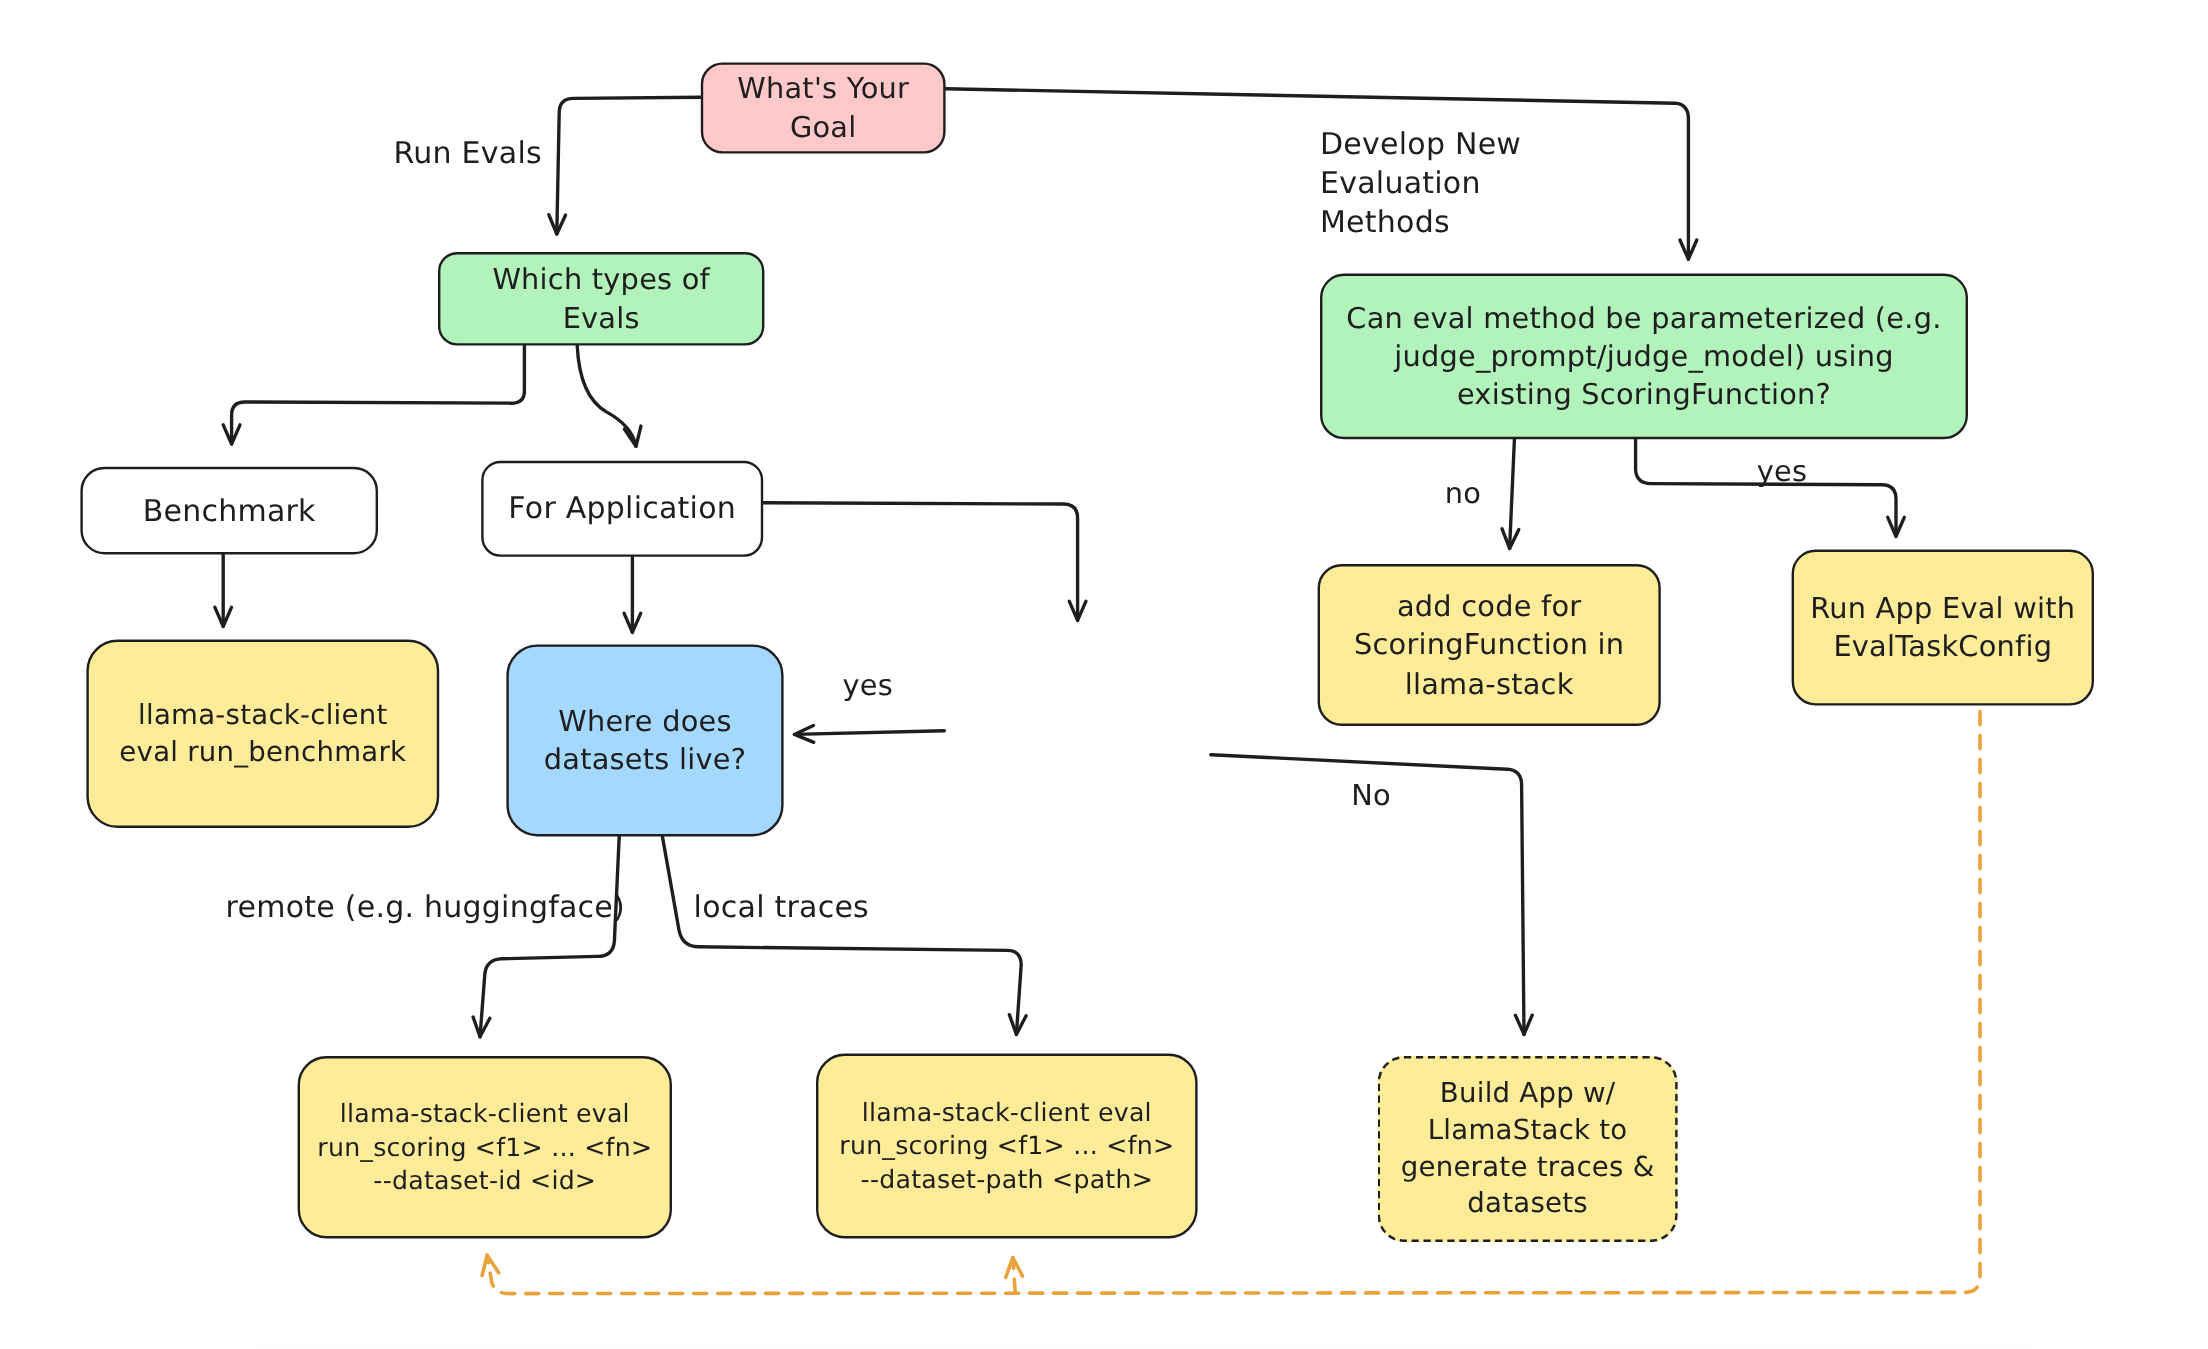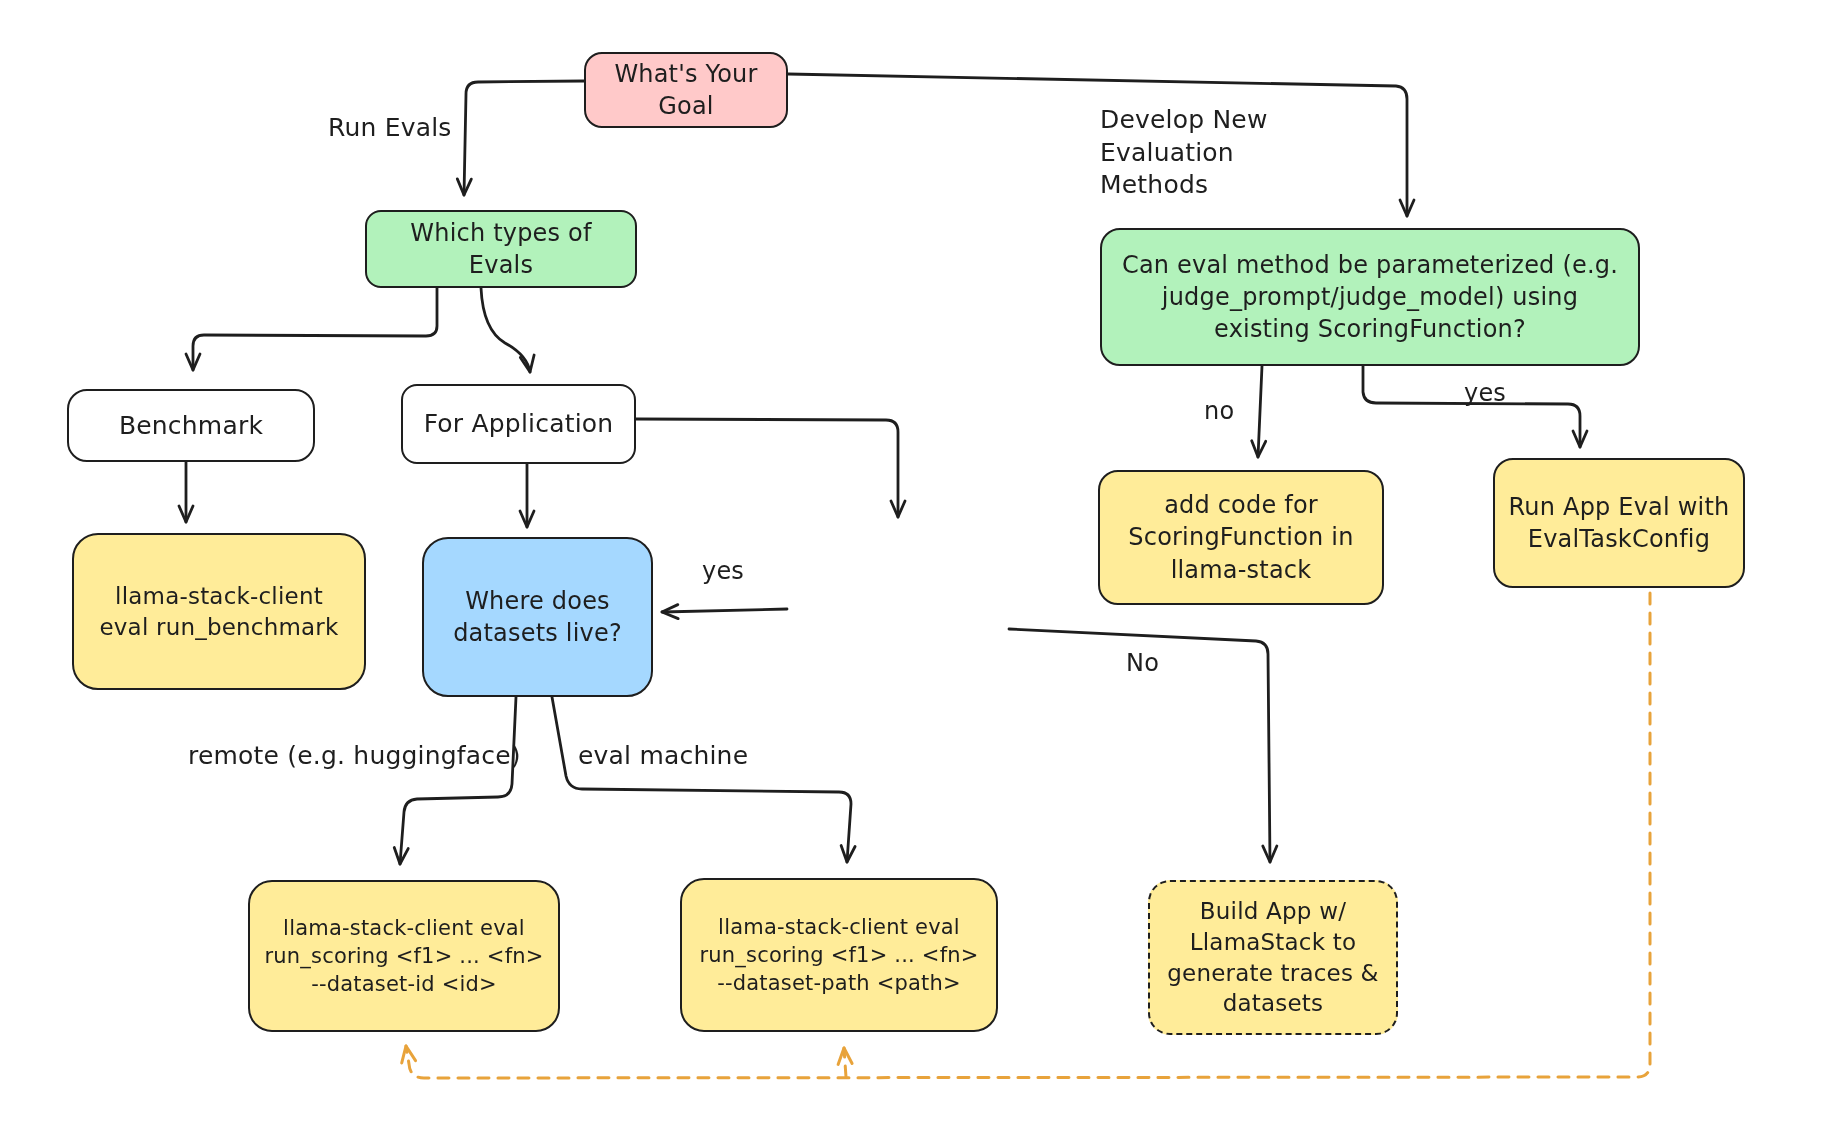--- a/index.html
+++ b/index.html
@@ -113,15 +113,15 @@
   <div class="label" style="left:702px;top:556px;font-size:24px;">yes</div>
 
   <div class="label" style="left:1204px;top:396px;font-size:24px;">no</div>
 
   <div class="label" style="left:1464px;top:378px;font-size:24px;">yes</div>
 
   <div class="label" style="left:1126px;top:648px;font-size:24px;">No</div>
 
   <div class="label" style="left:188px;top:740px;font-size:25px;">remote (e.g. huggingface)</div>
 
-  <div class="label" style="left:578px;top:740px;font-size:25px;">eval machine</div>
+  <div class="label" style="left:578px;top:740px;font-size:25px;">local traces</div>
 
 </div>
 
 </body></html>

